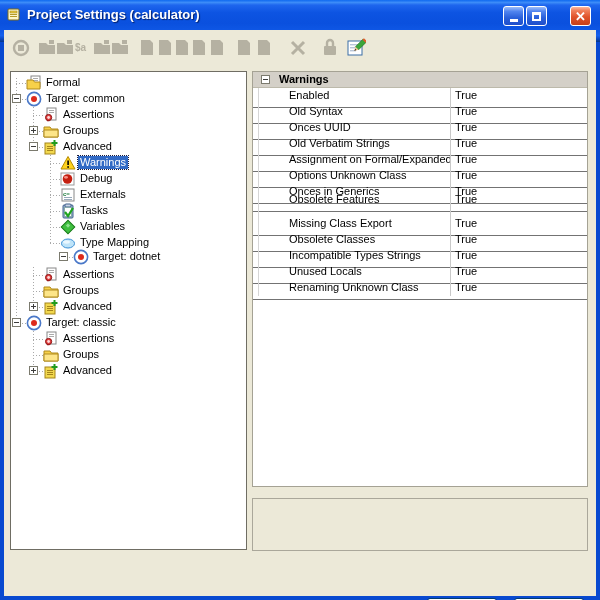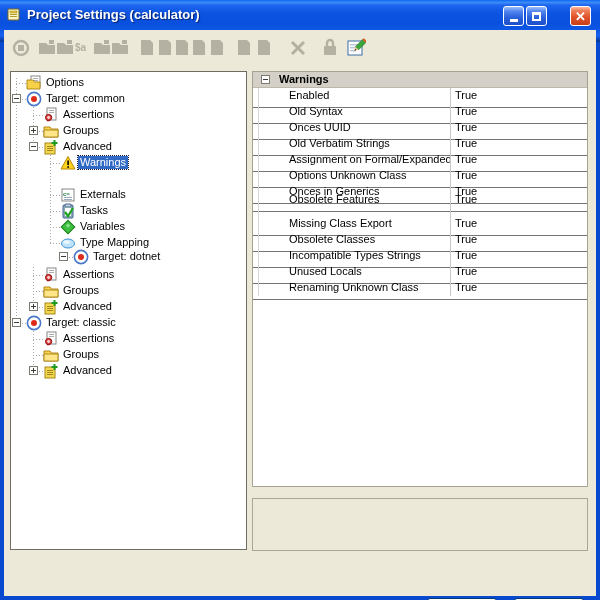--- a/index.html
+++ b/index.html
@@ -159,21 +159,21 @@
         <div class="tree-spine" style="left: 22px; top: 195px; height: 40px;"></div>
         <div class="tree-spine" style="left: 22px; top: 259px; height: 40px;"></div>
         <div class="tree-row" style="top: 3px;">
           <div class="tree-stub" style="left: 5px; width: 10px;"></div>
           <span class="tree-ico" style="left: 15px;"><svg viewBox="0 0 16 16">
               <rect x="5" y="1" width="9" height="11" fill="#fff" stroke="#888"></rect>
               <rect x="7" y="3" width="5" height="1" fill="#aaa"></rect>
               <rect x="7" y="5" width="5" height="1" fill="#aaa"></rect>
               <path d="M1 5 h6 l1.5 2 H14 v7 H1 z" fill="#f7d14a" stroke="#b08a1c"></path>
             </svg></span>
-          <span class="tree-label" style="left: 33px;">Options</span>
+          <span class="tree-label" style="left: 33px;">Formal</span>
         </div>
         <div class="tree-row" style="top: 19px;">
           <div class="tree-stub" style="left: 5px; width: 10px;"></div>
           <div class="expander" style="left: 1px;">
             <span class="h"></span>
           </div>
           <span class="tree-ico" style="left: 15px;"><svg viewBox="0 0 16 16">
               <circle cx="8" cy="8" r="6.6" fill="#fff" stroke="#4a78c8" stroke-width="1.6"></circle>
               <circle cx="8" cy="8" r="3" fill="#dd2a1b"></circle>
             </svg></span>
@@ -222,20 +222,29 @@
         </div>
         <div class="tree-row" style="top: 83px;">
           <div class="tree-stub" style="left: 39px; width: 10px;"></div>
           <span class="tree-ico" style="left: 49px;"><svg viewBox="0 0 16 16">
               <polygon points="8,1.5 15,14 1,14" fill="#ffd21e" stroke="#b58a00"></polygon>
               <rect x="7.3" y="5.5" width="1.6" height="4.5" fill="#000"></rect>
               <rect x="7.3" y="11.2" width="1.6" height="1.6" fill="#000"></rect>
             </svg></span>
           <span class="tree-label selected" style="left: 67px;">Warnings</span>
         </div>
+        <div class="tree-row" style="top: 99px;">
+          <div class="tree-stub" style="left: 39px; width: 10px;"></div>
+          <span class="tree-ico" style="left: 49px;"><svg viewBox="0 0 16 16">
+              <rect x="1" y="2" width="13" height="12" fill="#fff" stroke="#999"></rect>
+              <circle cx="7.5" cy="8" r="4.8" fill="#c41f10"></circle>
+              <ellipse cx="6" cy="6.3" rx="2" ry="1.4" fill="#f58f85"></ellipse>
+            </svg></span>
+          <span class="tree-label" style="left: 67px;">Debug</span>
+        </div>
         <div class="tree-row" style="top: 115px;">
           <div class="tree-stub" style="left: 39px; width: 10px;"></div>
           <span class="tree-ico" style="left: 49px;"><svg viewBox="0 0 16 16">
               <rect x="2" y="2" width="12" height="12" fill="#fff" stroke="#888"></rect>
               <text x="3" y="9" font-size="6" fill="#1a7a3a" font-weight="bold">c=</text>
               <rect x="4" y="10" width="8" height="1" fill="#9ab"></rect>
               <rect x="4" y="12" width="8" height="1" fill="#9ab"></rect>
             </svg></span>
           <span class="tree-label" style="left: 67px;">Externals</span>
         </div>

